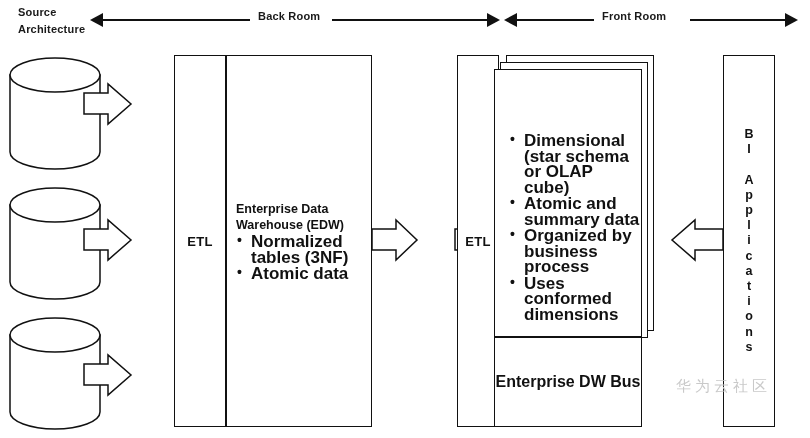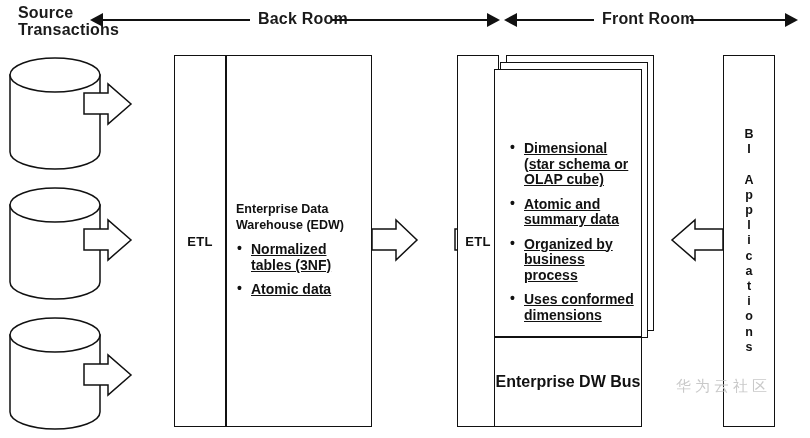--- a/index.html
+++ b/index.html
@@ -16,21 +16,21 @@
     width: 810px;
     height: 438px;
     background: #ffffff;
     overflow: hidden;
   }
 
   
   .hdr-label {
     position: absolute;
     font-weight: bold;
-    font-size: 16px;
+    font-size: 11px;
     color: #1a1a1a;
     letter-spacing: 0.2px;
     white-space: nowrap;
   }
   #src-label {
     left: 18px;
     top: 4px;
     line-height: 17px;
     text-align: left;
   }
@@ -93,26 +93,25 @@
     color: #111;
   }
   .blist {
     margin: 0;
     padding: 0;
     list-style: none;
   }
   .blist li {
     position: relative;
     font-weight: bold;
-    font-size: 14px;
+    font-size: 17px;
     line-height: 15.5px;
     color: #111;
     padding-left: 15px;
-    margin-top: 9px;
-    text-decoration: underline;
+    margin-top: 1px;
   }
   .blist li::before {
     content: "\2022";
     position: absolute;
     left: 1px;
     top: -1px;
     font-size: 14px;
   }
 
   #edw-box-inner { padding: 8px; }
@@ -180,21 +179,21 @@
 
   svg.ov { position: absolute; left: 0; top: 0; pointer-events: none; }
 </style>
 </head>
 <body>
 
 <div id="canvas">
 
   <div class="hdr-label" id="src-label">
     <div>Source</div>
-    <div>Transactions</div>
+    <div>Architecture</div>
   </div>
 
   <div class="arrowhead ah-left" style="left:90px;"></div>
   <div class="rule" style="left:102px; width:148px;"></div>
   <div class="hdr-label" id="backroom-label">Back Room</div>
   <div class="rule" style="left:332px; width:155px;"></div>
   <div class="arrowhead ah-right" style="left:487px;"></div>
 
   <div class="arrowhead ah-left" style="left:504px;"></div>
   <div class="rule" style="left:516px; width:78px;"></div>

